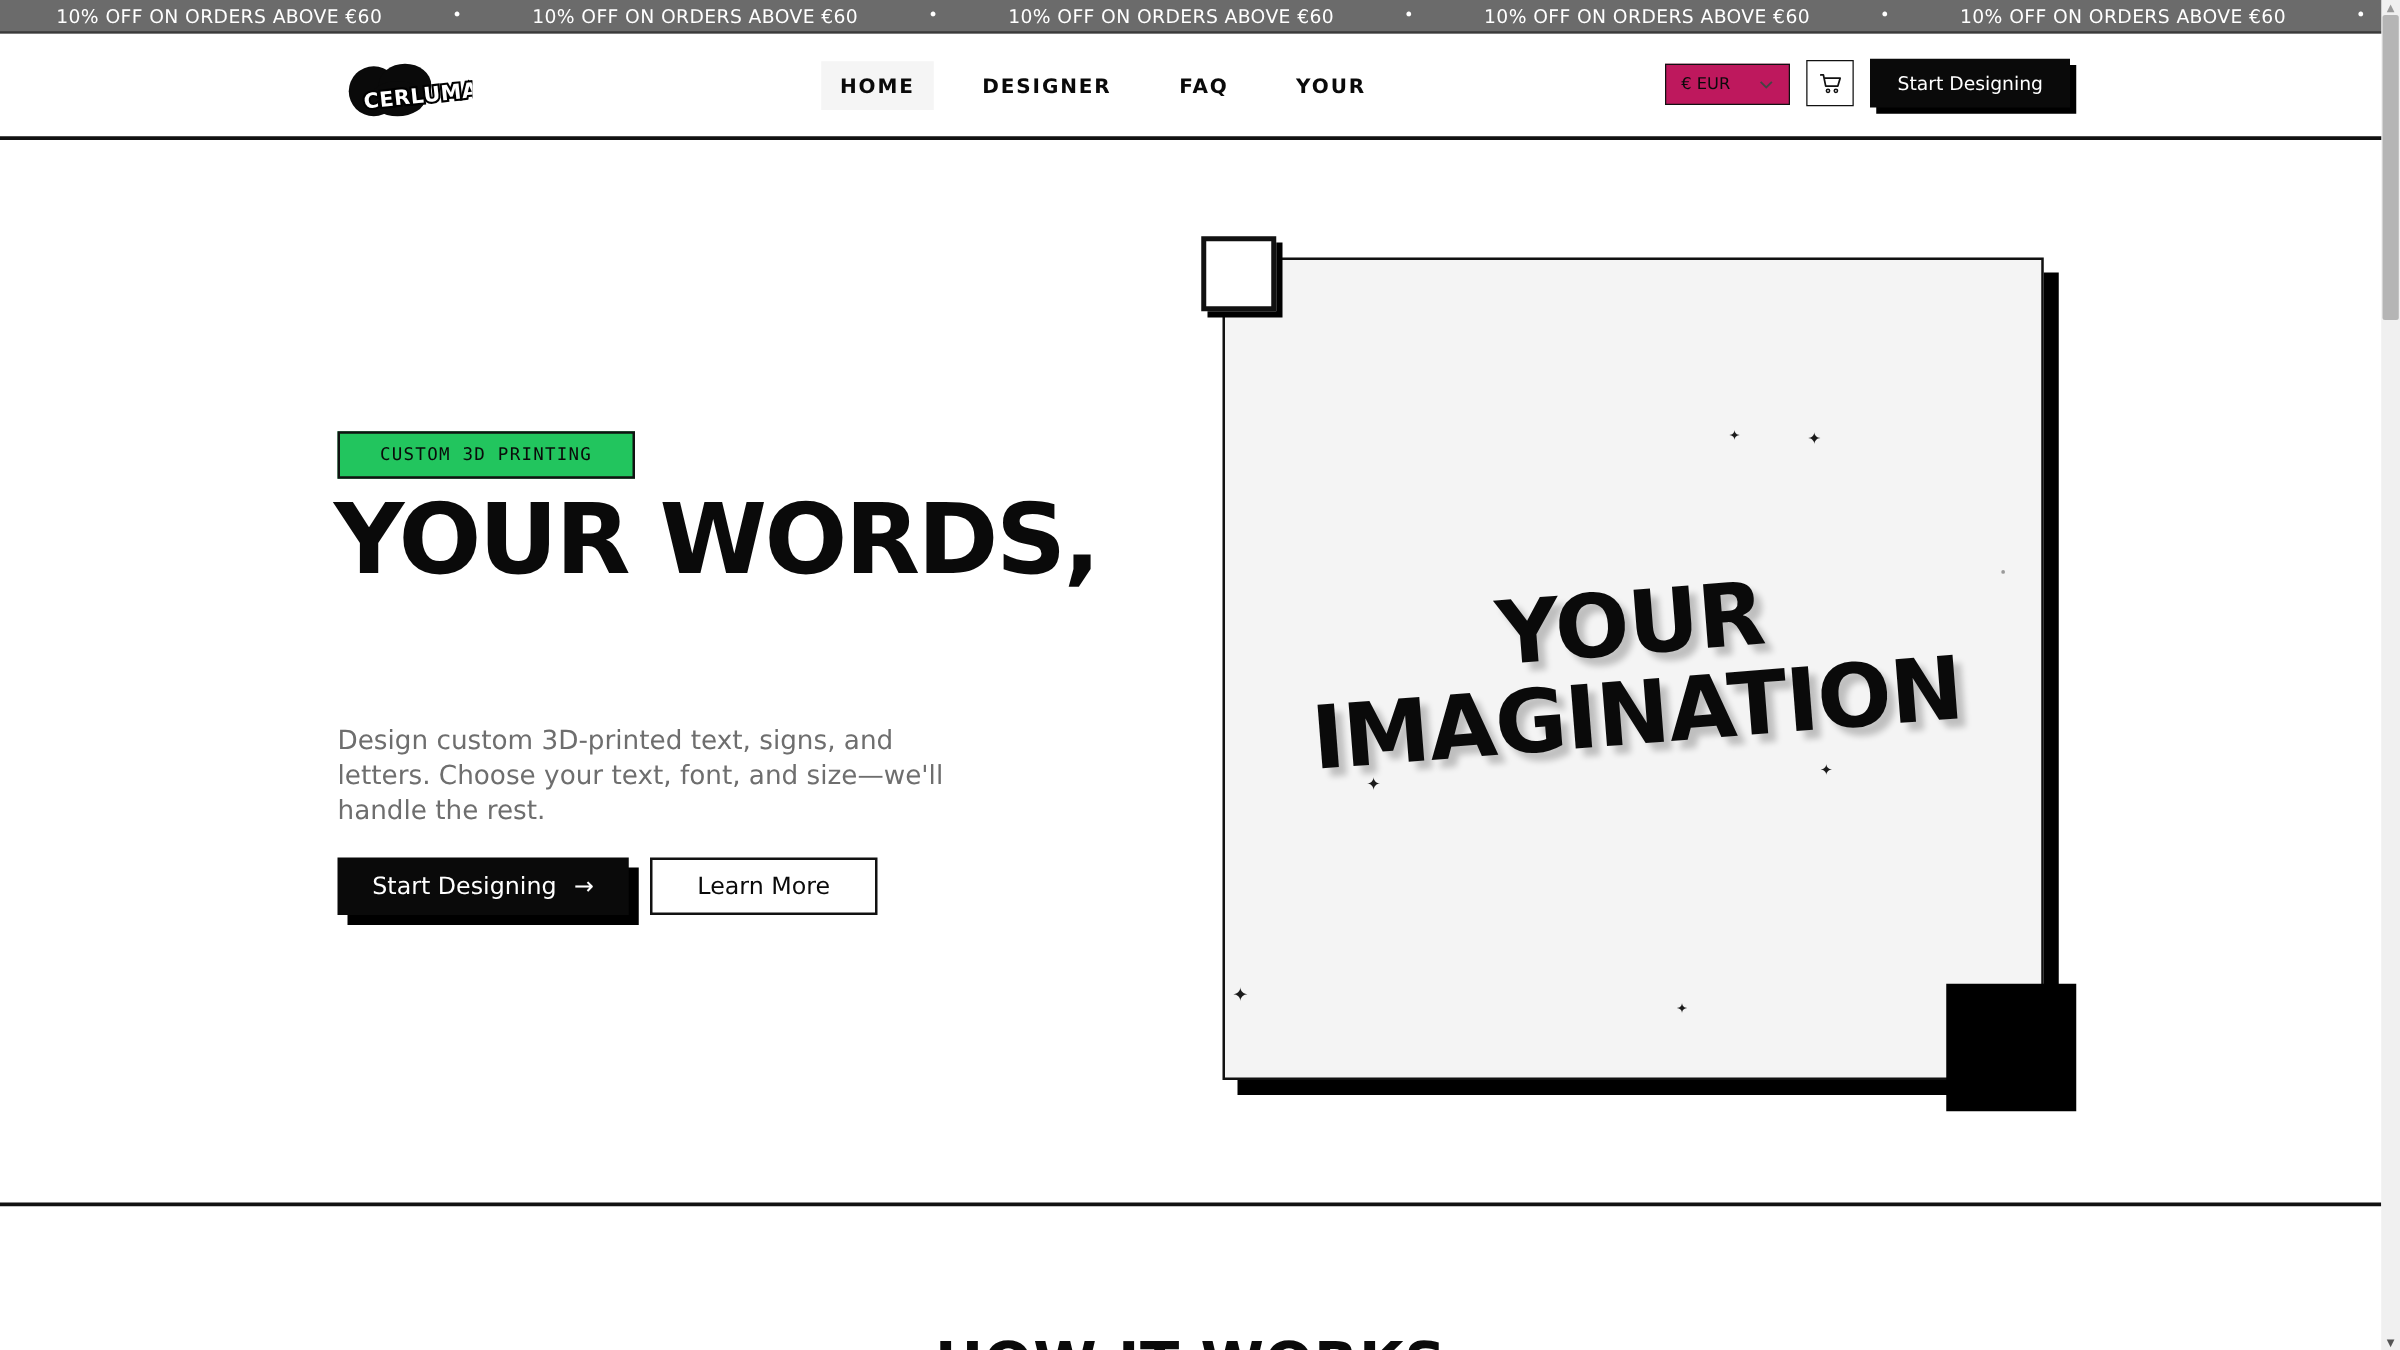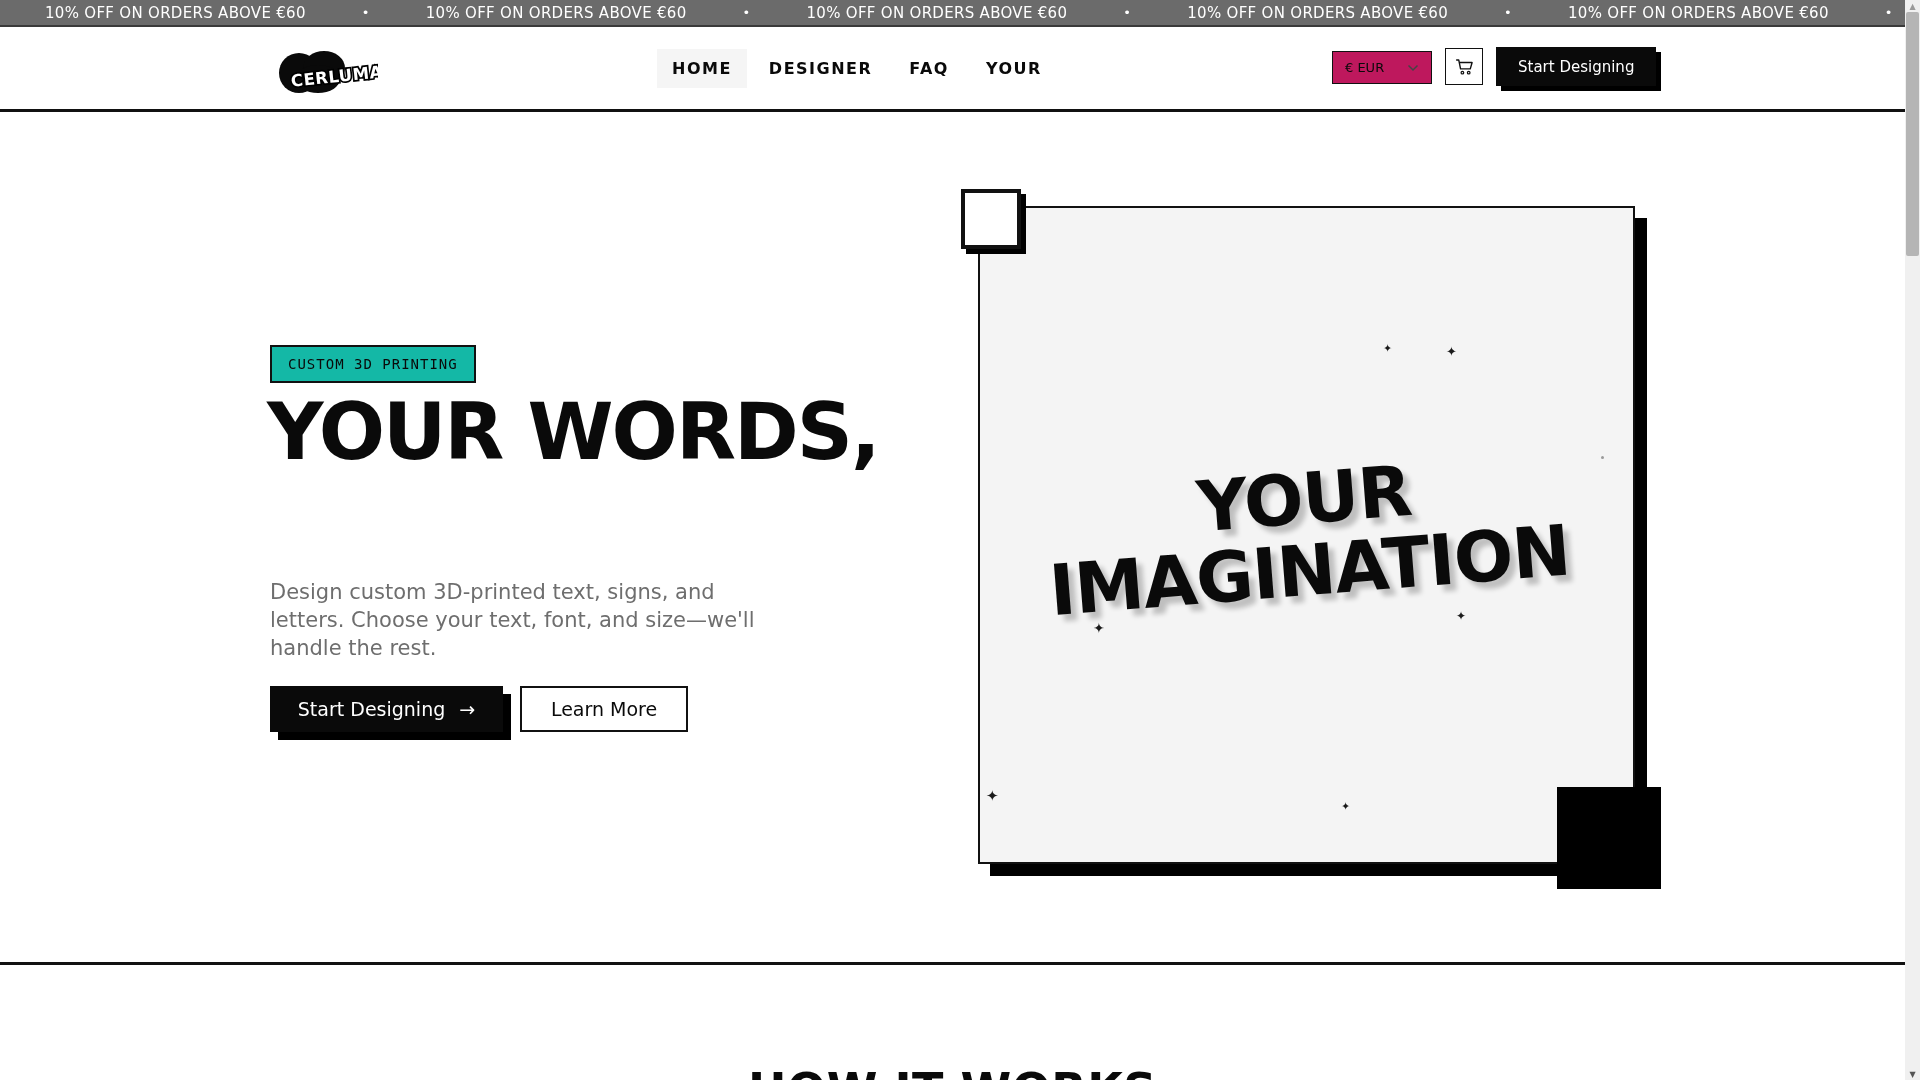--- a/index.html
+++ b/index.html
@@ -16,21 +16,21 @@
   }
   .ann-item { flex: 0 0 auto; }
   .ann-sep { flex: 0 0 auto; margin: 0 56px; font-size: 13px; }
 
   
   header {
     position: absolute; top: 27px; left: 0; width: 1920px; height: 85px;
     background: #fff; border-bottom: 3px solid #111;
   }
   .logo { position: absolute; left: 278px; top: 22px; width: 100px; height: 46px; cursor: pointer; }
-  nav { position: absolute; left: 657px; top: 22px; display: flex; gap: 7px; align-items: flex-end; }
+  nav { position: absolute; left: 657px; top: 22px; display: flex; gap: 24px; align-items: flex-end; }
   .nav-item {
     font-size: 16px; font-weight: bold; letter-spacing: 1.5px;
     padding: 10px 15px; cursor: pointer; color: #0a0a0a;
   }
   .nav-item.active { background: #f5f5f5; }
 
   .currency-select {
     position: absolute; left: 1332px; top: 24px; width: 100px; height: 33px;
     border: 1.5px solid #111; background: #be185d;
     display: flex; align-items: center; justify-content: space-between;
@@ -46,42 +46,42 @@
     background: #0a0a0a; color: #fff; font-size: 15px; border: none;
     display: flex; align-items: center; cursor: pointer;
     box-shadow: 5px 5px 0 #000;
     font-family: "DejaVu Sans", "Liberation Sans", sans-serif;
   }
 
   
   .hero { position: absolute; top: 112px; left: 0; width: 1920px; height: 850px; background: #fff; }
   .badge {
     position: absolute; left: 270px; top: 233px;
-    border: 2px solid #111; background: #14b8a6;
+    border: 2px solid #111; background: #22c55e;
     font-family: "DejaVu Sans Mono", "Liberation Mono", monospace;
-    font-size: 14px; letter-spacing: 1px; padding: 9px 16px;
+    font-size: 14px; letter-spacing: 1px; padding: 9px 32px;
   }
   .hero-title {
     position: absolute; left: 267px; top: 283px;
     font-size: 78px; font-weight: bold; line-height: 74px; letter-spacing: -2px;
   }
   .hero-title .line2 { color: #808080; }
   .hero-desc {
     position: absolute; left: 270px; top: 466px; width: 515px;
     font-size: 21px; line-height: 28px; color: #6e6e6e;
   }
   .hero-buttons { position: absolute; left: 270px; top: 574px; display: flex; gap: 17px; }
   .btn-primary {
     width: 233px; height: 46px; background: #0a0a0a; color: #fff;
     border: none; font-size: 19px; display: flex; align-items: center; justify-content: center;
     gap: 14px; cursor: pointer; box-shadow: 8px 8px 0 #000;
     font-family: "DejaVu Sans", "Liberation Sans", sans-serif;
   }
   .btn-secondary {
-    width: 168px; height: 46px; background: #fff; color: #0a0a0a;
+    width: 182px; height: 46px; background: #fff; color: #0a0a0a;
     border: 2px solid #111; font-size: 19px; display: flex; align-items: center; justify-content: center;
     cursor: pointer; font-family: "DejaVu Sans", "Liberation Sans", sans-serif;
   }
   .arrow-glyph { font-size: 19px; }
 
   
   .art-frame {
     position: absolute; left: 978px; top: 94px; width: 657px; height: 658px;
     background: #f4f4f4; border: 2px solid #111;
     box-shadow: 12px 12px 0 #000;

